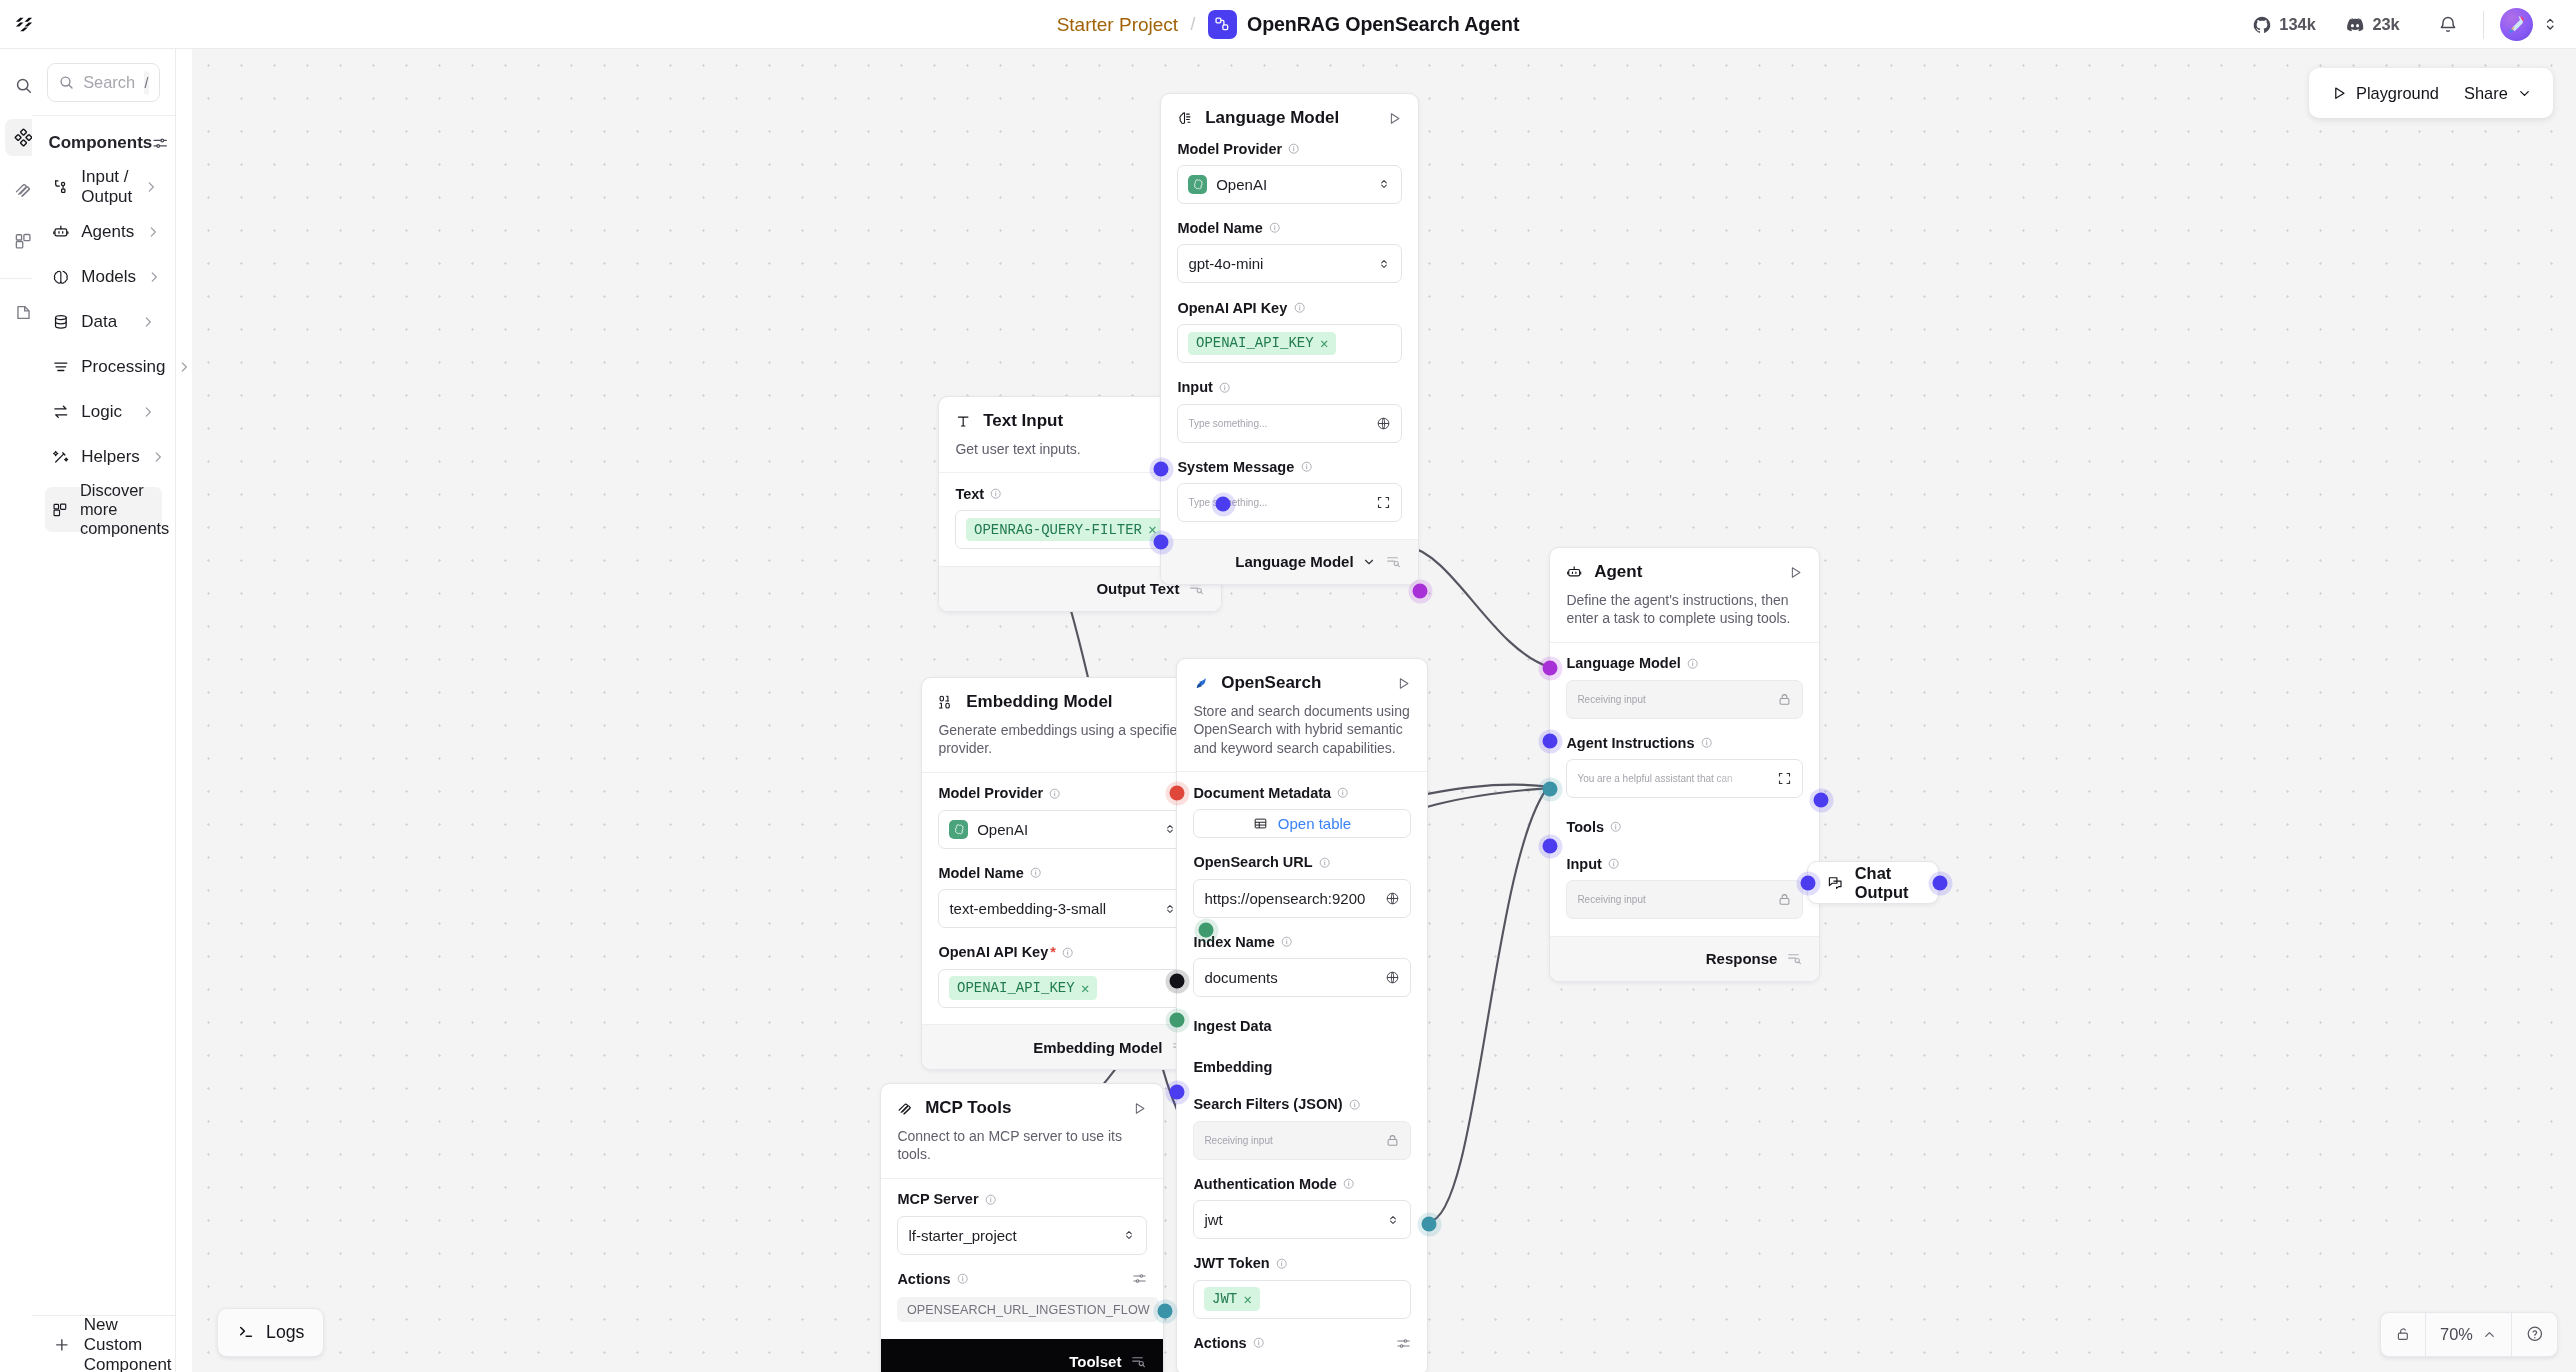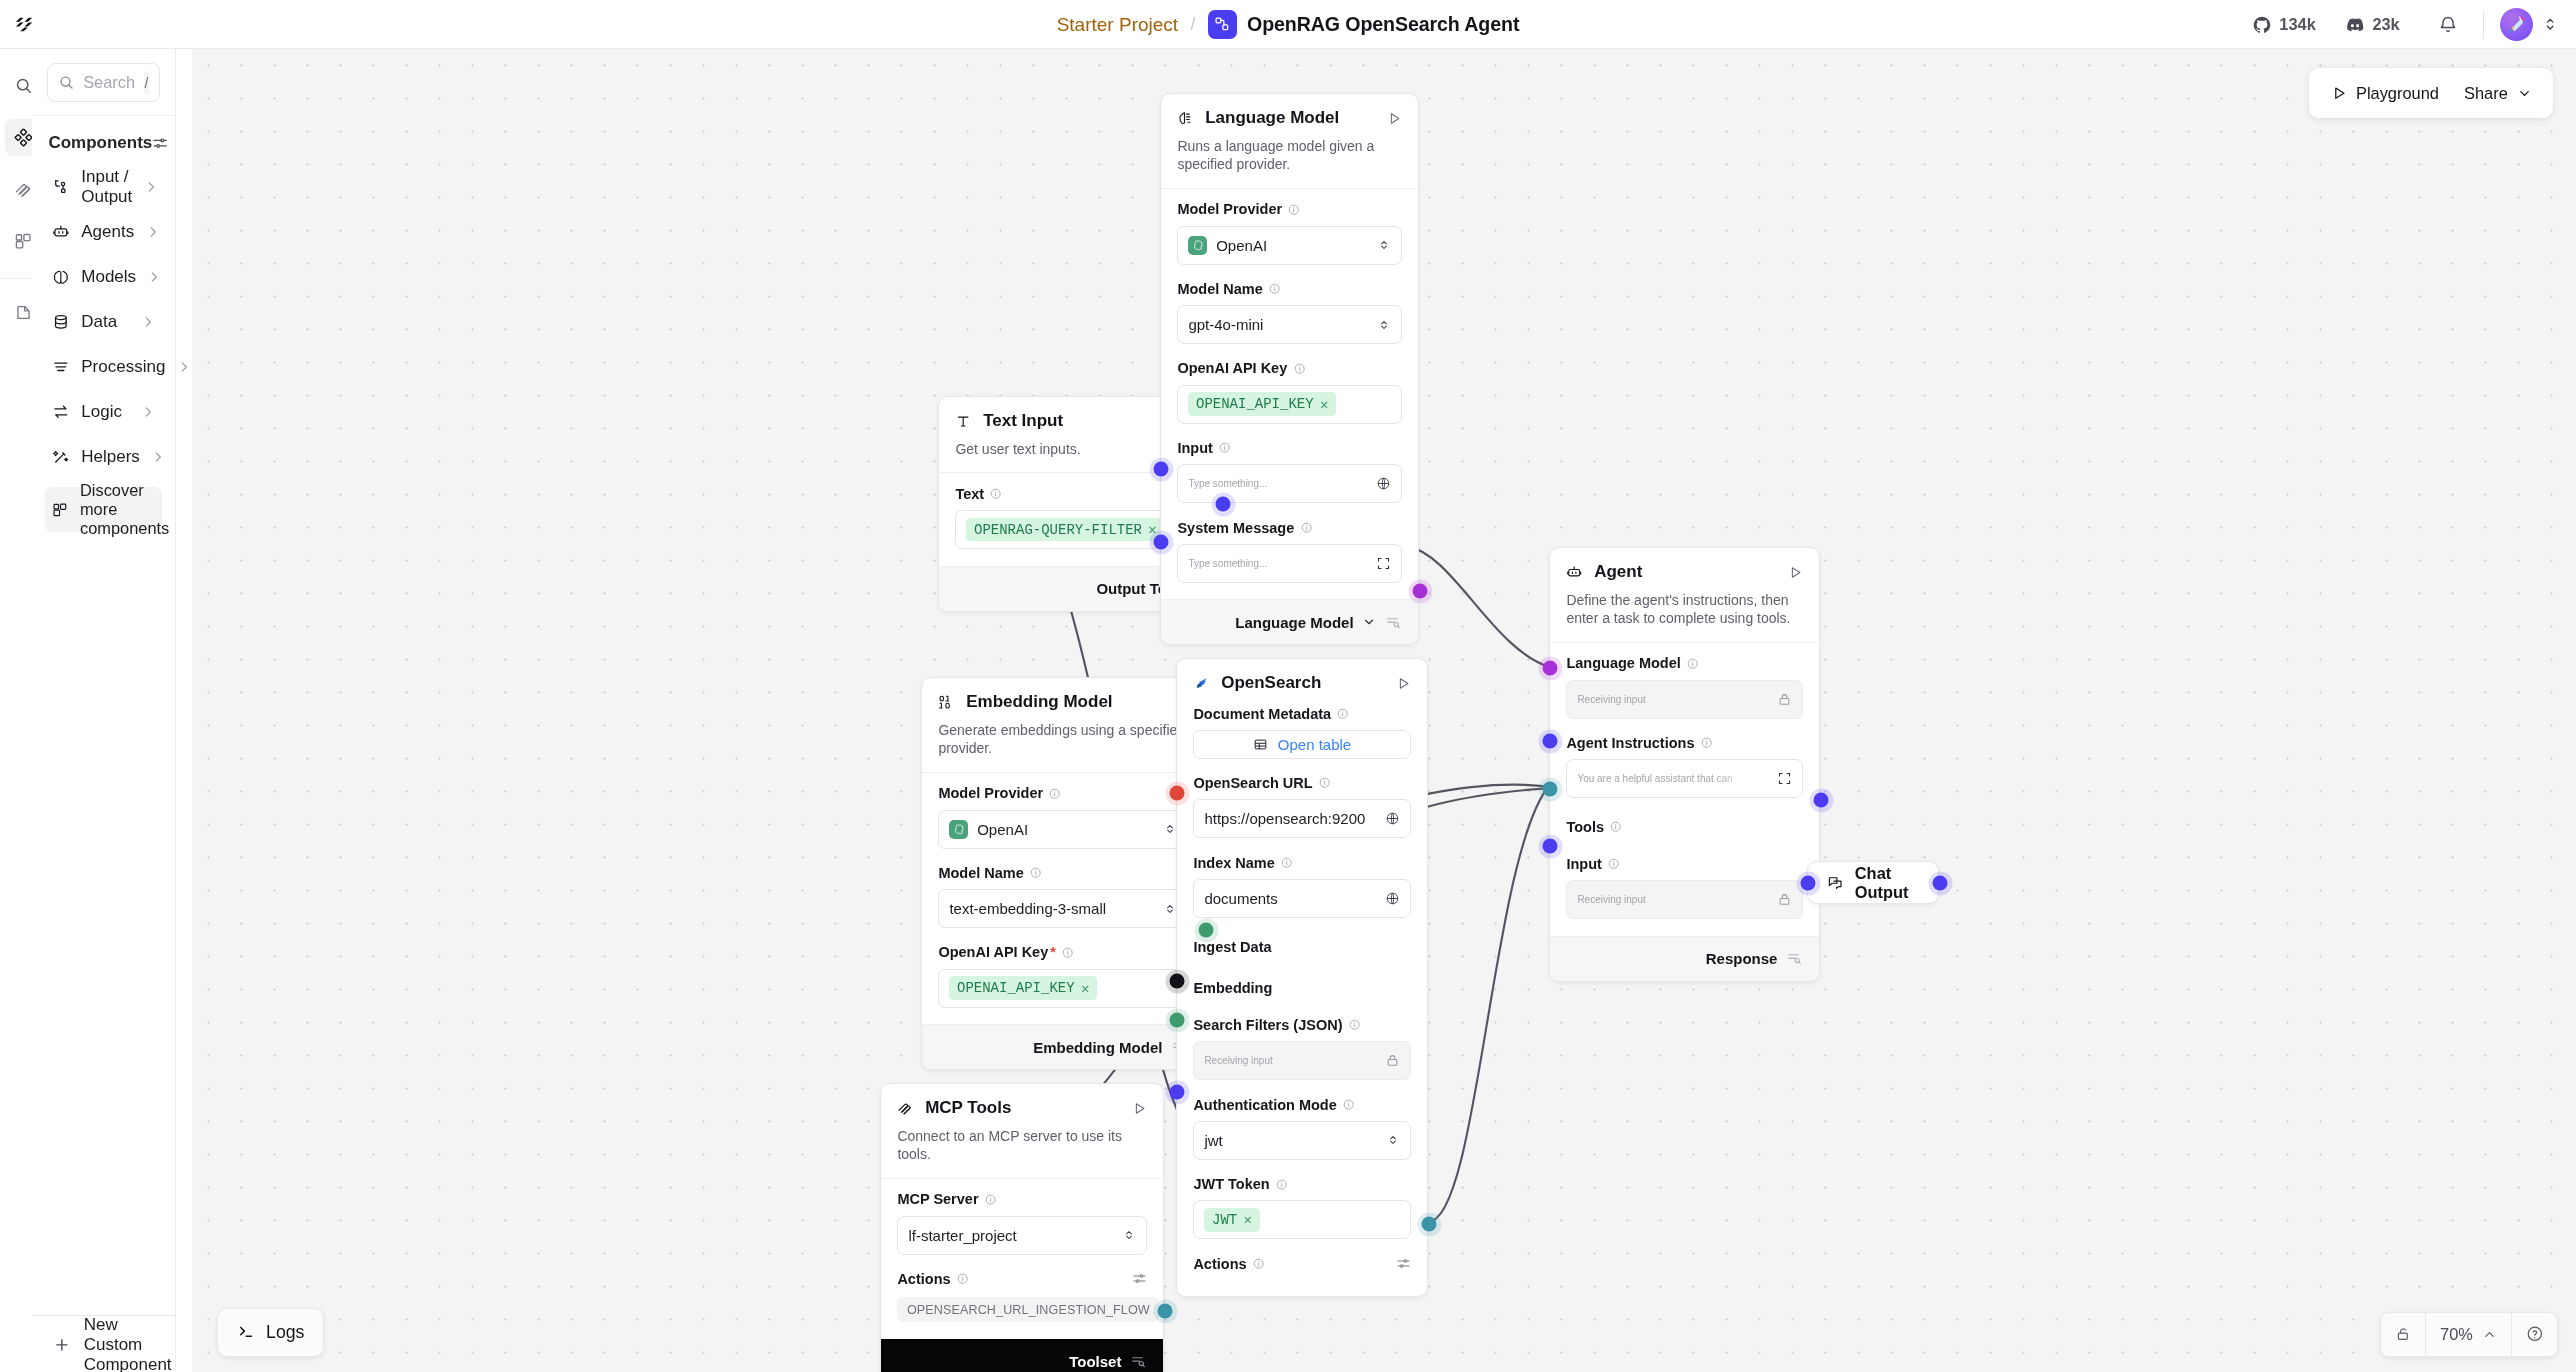--- a/index.html
+++ b/index.html
@@ -585,21 +585,20 @@
             </svg>
           </span>
           <span class="node-title">Language Model</span>
           <span class="ico">
             <svg width="15" height="15" viewBox="0 0 24 24" fill="none" stroke="#6b6b75" stroke-width="1.7" stroke-linejoin="round">
                 <path d="M7 4.5l12 7.5-12 7.5z"></path>
               </svg>
           </span>
         </div>
       </div>
-      <div class="node-desc">Runs a language model given a specified provider.</div>
       <div class="node-body">
         <div class="fld">
           <div class="fld-label">
             <span class="fld-label-txt">Model Provider</span>
             <span class="ico">
                 <svg width="11.4" height="11.4" viewBox="0 0 24 24" fill="none" stroke="#aaaab2" stroke-width="2">
                   <circle cx="12" cy="12" r="9.5"></circle>
                   <path d="M12 11v5.5M12 7.6v.6" stroke-linecap="round"></path>
                 </svg>
               </span>
@@ -896,20 +895,21 @@
             </svg>
           </span>
           <span class="node-title">OpenSearch</span>
           <span class="ico">
             <svg width="15" height="15" viewBox="0 0 24 24" fill="none" stroke="#6b6b75" stroke-width="1.7" stroke-linejoin="round">
                 <path d="M7 4.5l12 7.5-12 7.5z"></path>
               </svg>
           </span>
         </div>
       </div>
+      <div class="node-desc">Store and search documents using OpenSearch with hybrid semantic and keyword search capabilities.</div>
       <div class="node-body">
         <div class="fld">
           <div class="fld-label">
             <span class="fld-label-txt">Document Metadata</span>
             <span class="ico">
                 <svg width="11.4" height="11.4" viewBox="0 0 24 24" fill="none" stroke="#aaaab2" stroke-width="2">
                   <circle cx="12" cy="12" r="9.5"></circle>
                   <path d="M12 11v5.5M12 7.6v.6" stroke-linecap="round"></path>
                 </svg>
               </span>

